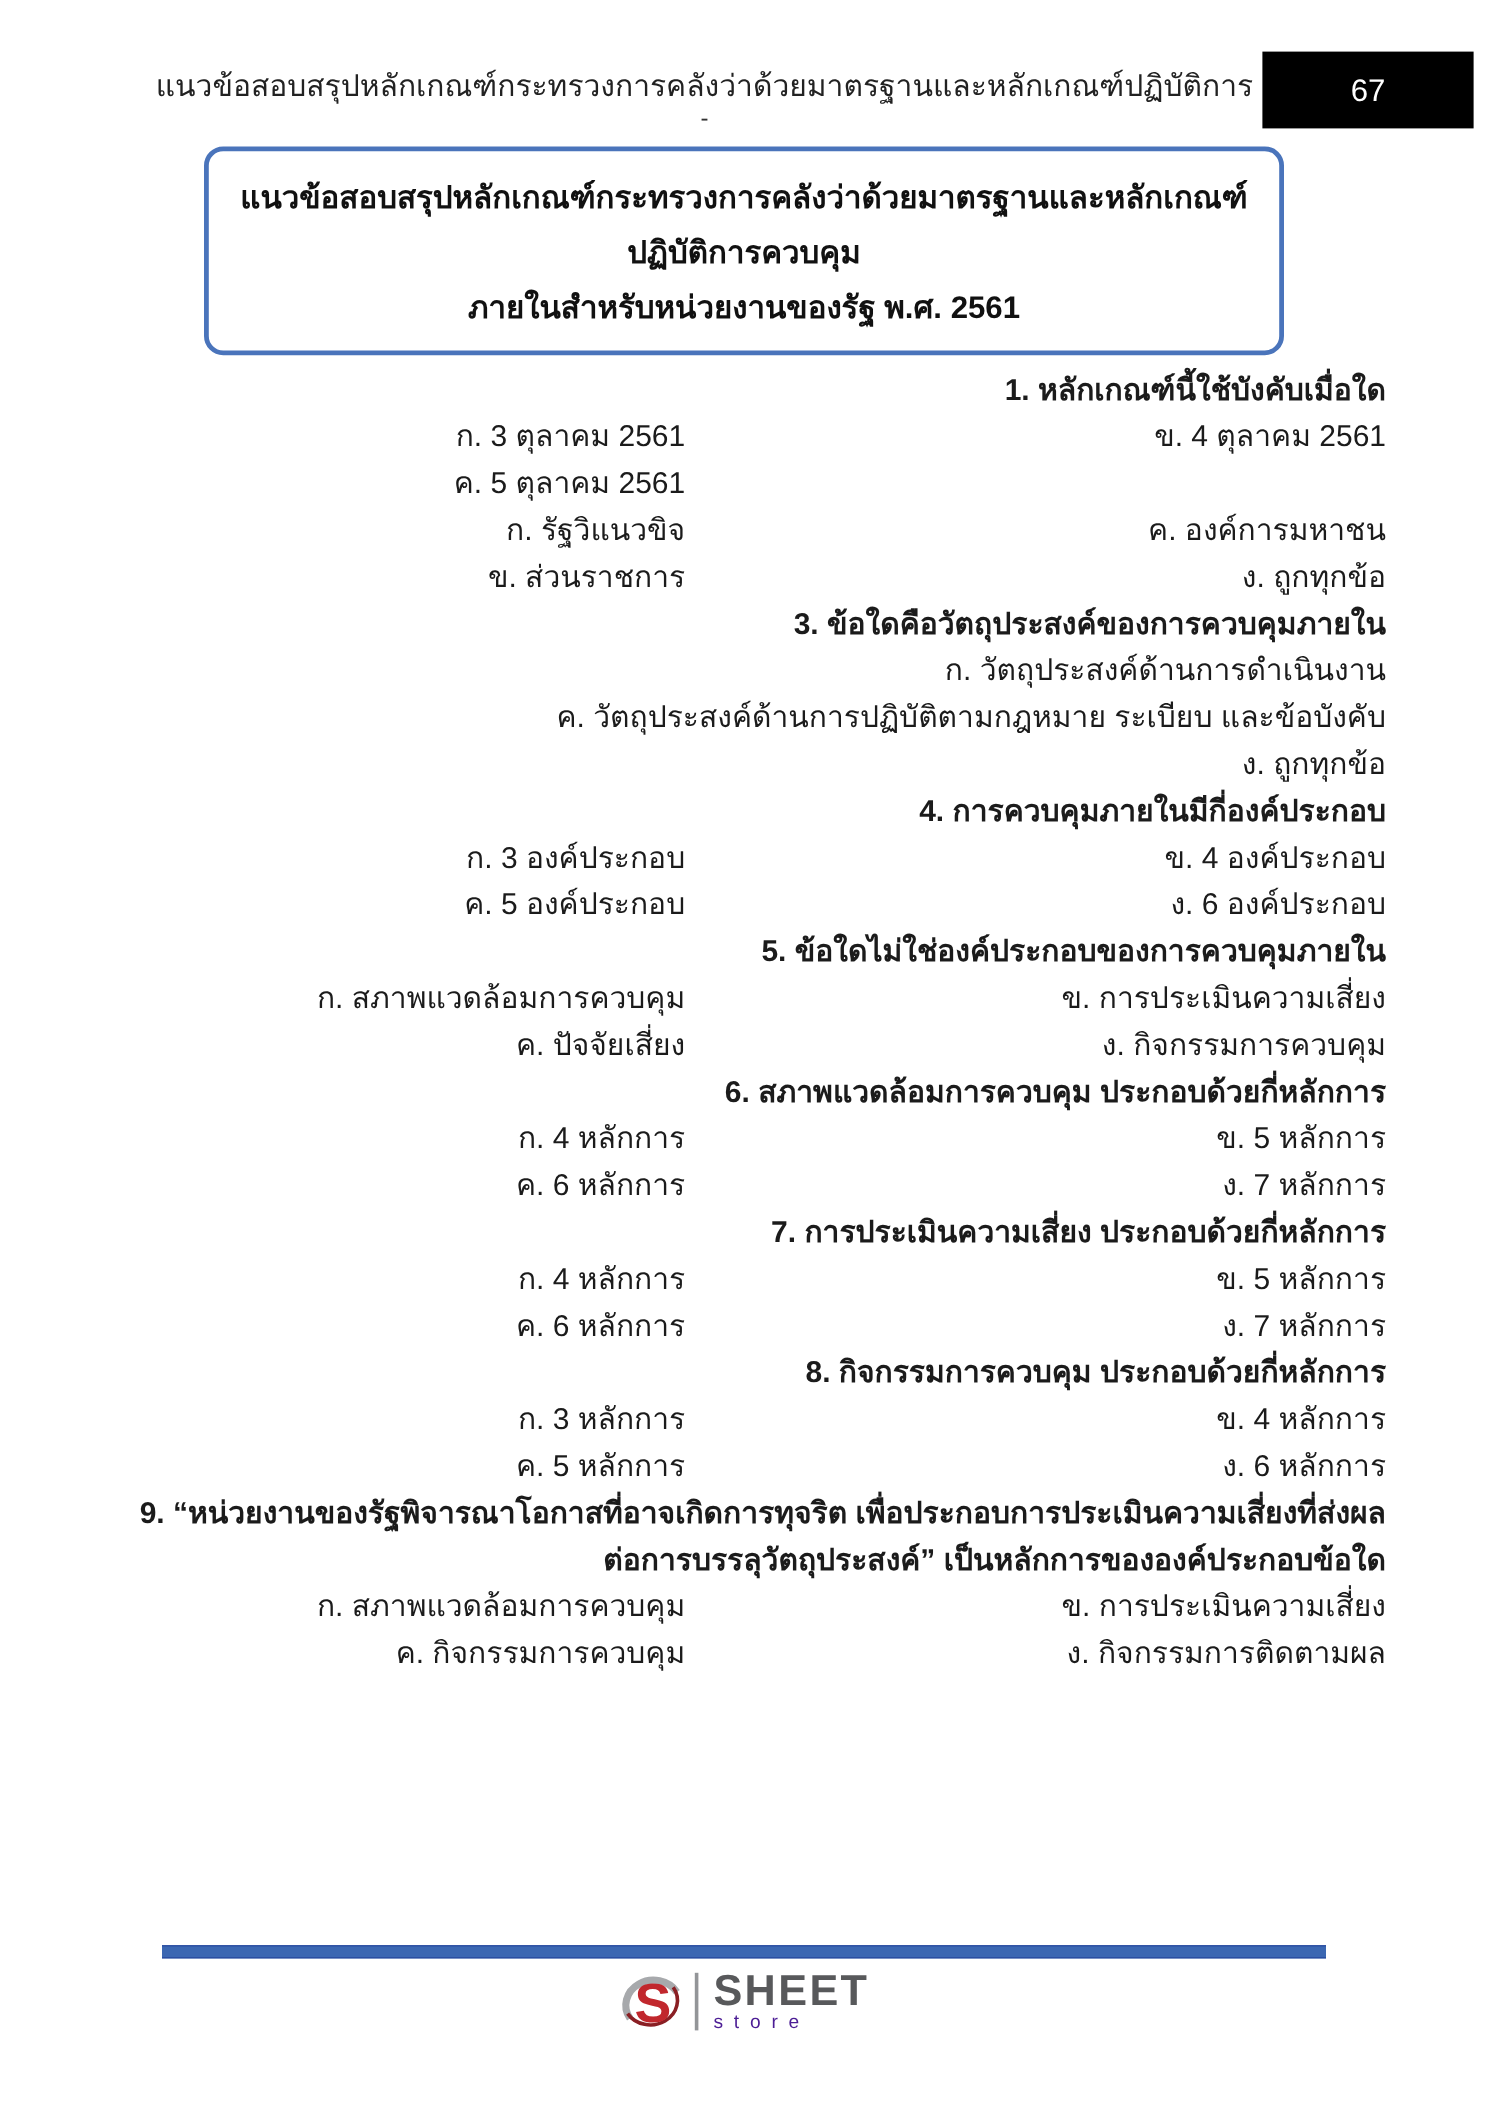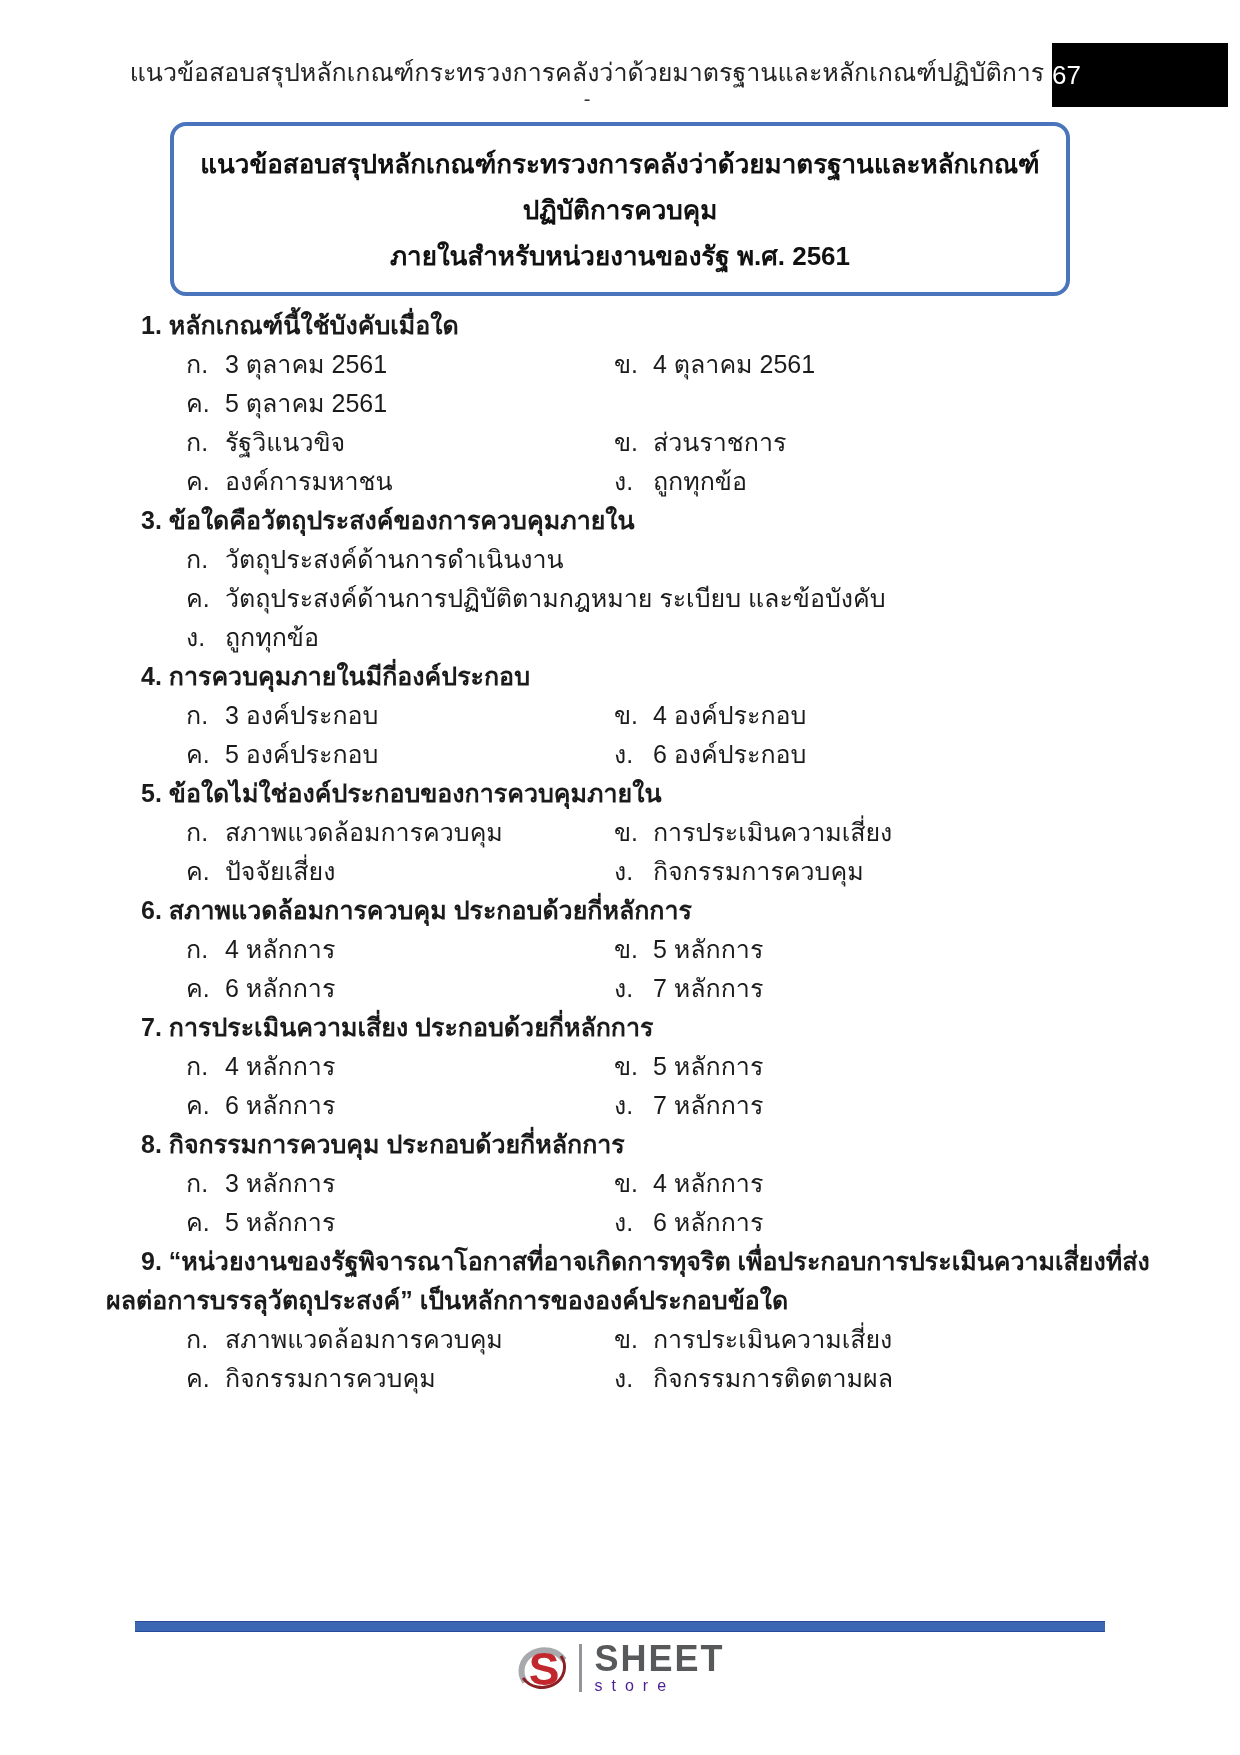--- a/index.html
+++ b/index.html
@@ -6,32 +6,32 @@
   body{
     width:1240px;height:1755px;position:relative;overflow:hidden;
     background:#ffffff;color:#1b1b1b;
     font-family:"Liberation Sans",sans-serif;
   }
   
   .doc-header{padding-top:54px;text-align:center;padding-right:66px;
     font-size:25px;line-height:36px;color:#222;}
   .page-num-box{
     position:absolute;top:43px;left:1052px;width:176px;height:64px;
-    background:#000;color:#fff;display:flex;align-items:center;
+    background:#000;color:#fff;display:flex;align-items:center;justify-content:center;
     font-size:26px;}
   .header-dash{text-align:center;padding-right:66px;font-size:20px;line-height:18px;color:#333;}
   
   .title-box{
     margin:14px 170px 0 170px;
     border:4px solid #4a74bb;border-radius:16px;
     padding:15px 26px 13px 26px;
     text-align:center;font-weight:bold;font-size:26px;line-height:46px;color:#111;
   }
   
-  .questions{margin:10px 85px 0 106px;}
+  .questions{margin:10px 85px 0 63px;text-align:right;}
   .q-heading{font-weight:bold;font-size:25px;line-height:39px;text-indent:35px;}
   .opt-grid{padding-left:80px;}
   .opt-grid.cols2{display:grid;grid-template-columns:428px auto;}
   .opt{font-size:25px;line-height:39px;white-space:nowrap;}
   .opt-label{display:inline-block;min-width:32px;}
   
   .footer{position:absolute;top:1621px;left:0;width:1240px;}
   .footer-bar{margin:0 135px;height:9px;background:#3b67b2;border-top:1px solid #27499e;border-bottom:1px solid #27499e;}
   .footer-logo{margin-top:8px;display:flex;align-items:center;justify-content:center;}
   .logo-divider{width:3px;height:48px;background:#939598;margin:0 12px 0 8px;}
@@ -57,22 +57,22 @@
       <div class="q-heading">1. หลักเกณฑ์นี้ใช้บังคับเมื่อใด</div>
       <div class="opt-grid cols2">
         <div class="opt"><span class="opt-label">ก.</span><span class="opt-text"> 3 ตุลาคม 2561</span></div>
         <div class="opt"><span class="opt-label">ข.</span><span class="opt-text"> 4 ตุลาคม 2561</span></div>
         <div class="opt"><span class="opt-label">ค.</span><span class="opt-text"> 5 ตุลาคม 2561</span></div>
       </div>
     </div>
     <div class="question">
       <div class="opt-grid cols2">
         <div class="opt"><span class="opt-label">ก.</span><span class="opt-text"> รัฐวิแนวขิจ</span></div>
+        <div class="opt"><span class="opt-label">ค.</span><span class="opt-text"> องค์การมหาชน</span></div>
         <div class="opt"><span class="opt-label">ข.</span><span class="opt-text"> ส่วนราชการ</span></div>
-        <div class="opt"><span class="opt-label">ค.</span><span class="opt-text"> องค์การมหาชน</span></div>
         <div class="opt"><span class="opt-label">ง.</span><span class="opt-text"> ถูกทุกข้อ</span></div>
       </div>
     </div>
     <div class="question">
       <div class="q-heading">3. ข้อใดคือวัตถุประสงค์ของการควบคุมภายใน</div>
       <div class="opt-grid cols1">
         <div class="opt"><span class="opt-label">ก.</span><span class="opt-text"> วัตถุประสงค์ด้านการดำเนินงาน</span></div>
         <div class="opt"><span class="opt-label">ค.</span><span class="opt-text"> วัตถุประสงค์ด้านการปฏิบัติตามกฎหมาย ระเบียบ และข้อบังคับ</span></div>
         <div class="opt"><span class="opt-label">ง.</span><span class="opt-text"> ถูกทุกข้อ</span></div>
       </div>

